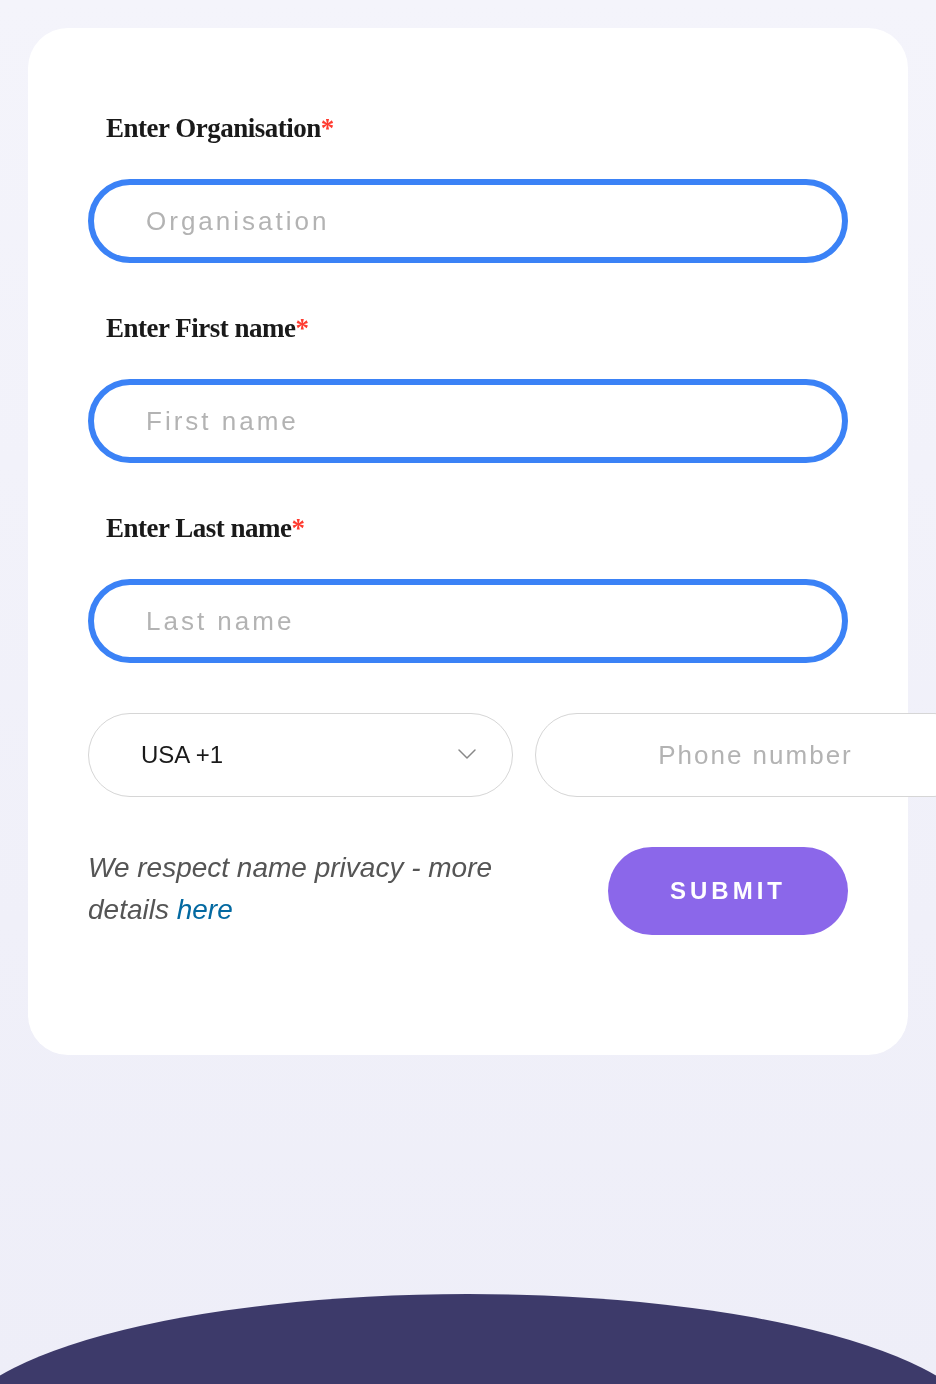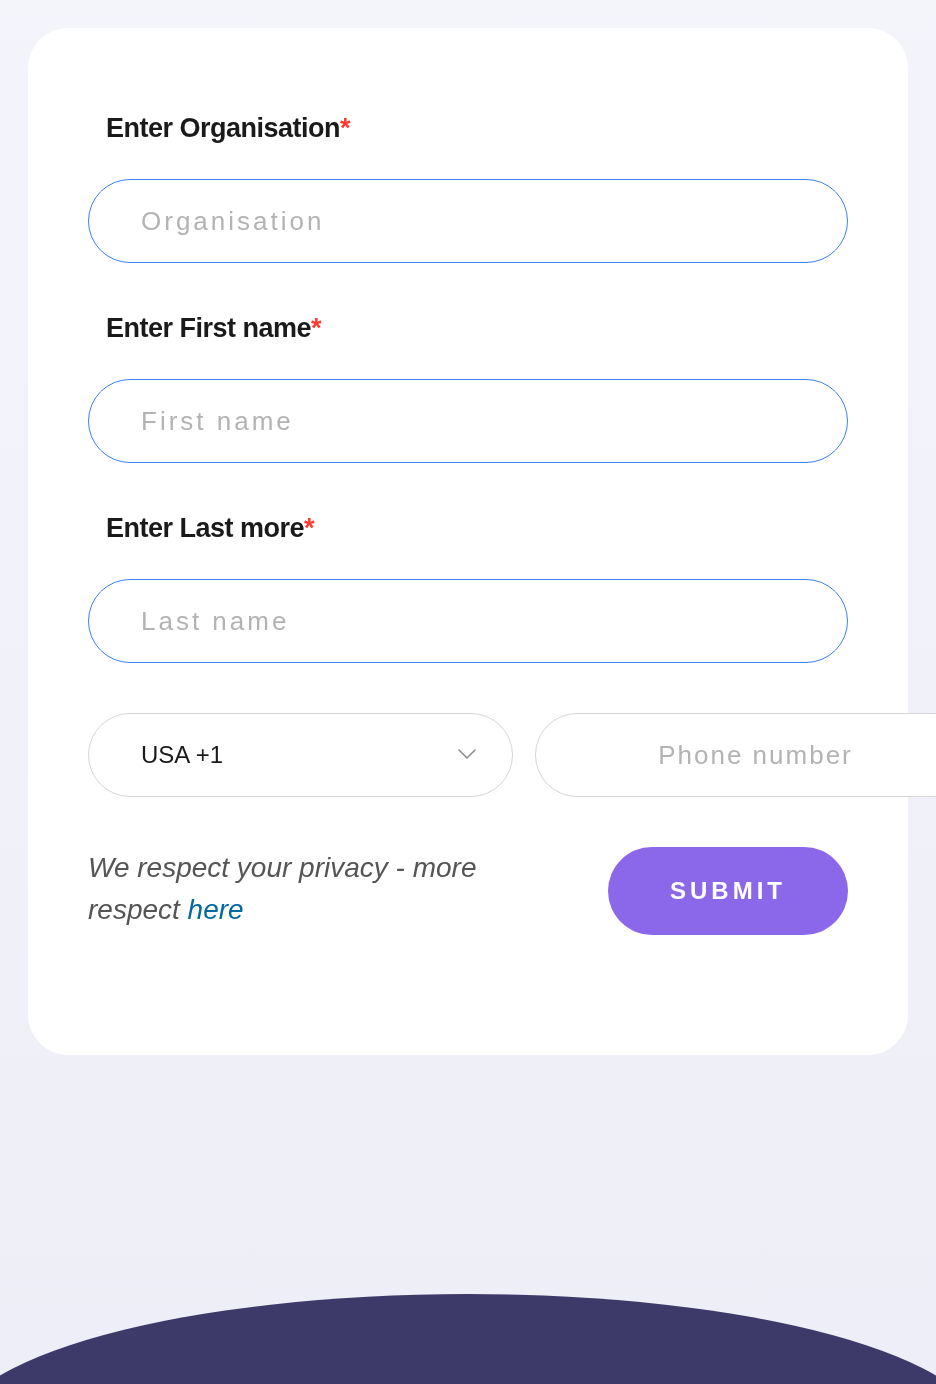--- a/index.html
+++ b/index.html
@@ -29,31 +29,32 @@
     }
 
     .form-label {
       font-size: 27px;
       font-weight: 700;
       color: #1a1a1a;
       letter-spacing: -0.5px;
       display: block;
       margin-bottom: 35px;
       padding-left: 18px;
+      font-family: Liberation Serif, serif;
     }
 
     .required-star {
       color: #ff3b30;
       font-weight: 700;
     }
 
     .text-input {
       width: 100%;
       height: 84px;
-      border: 1px solid #3b82f6;
+      border: 6px solid #3b82f6;
       border-radius: 50px;
       padding: 0 52px;
       font-size: 26px;
       letter-spacing: 3px;
       color: #1a1a1a;
       background: #ffffff;
       outline: none;
     }
 
     .text-input::placeholder {
@@ -183,21 +184,21 @@
 
   <div class="form-group">
     <label class="form-label">
       <span>Enter First name</span><span class="required-star">*</span>
     </label>
     <input type="text" class="text-input" placeholder="First name" style="">
   </div>
 
   <div class="form-group">
     <label class="form-label">
-      <span>Enter Last more</span><span class="required-star">*</span>
+      <span>Enter Last name</span><span class="required-star">*</span>
     </label>
     <input type="text" class="text-input" placeholder="Last name" style="">
   </div>
 
   <div class="form-group">
     <div class="phone-row">
       <div class="country-select-wrapper">
         <button type="button" class="country-select">
           <span>USA +1</span>
         </button>
@@ -207,20 +208,20 @@
           </svg>
         </span>
       </div>
       <input type="text" class="phone-input" placeholder="Phone number" style="">
     </div>
   </div>
 
 
   <div class="footer-row">
     <p class="privacy-text">
-      <span>We respect your privacy - more respect </span><a class="privacy-link">here</a>
+      <span>We respect name privacy - more details </span><a class="privacy-link">here</a>
     </p>
     <button type="button" class="submit-button">SUBMIT</button>
   </div>
 
 </div>
 
 <div class="bottom-curve"></div>
 
 </body></html>

